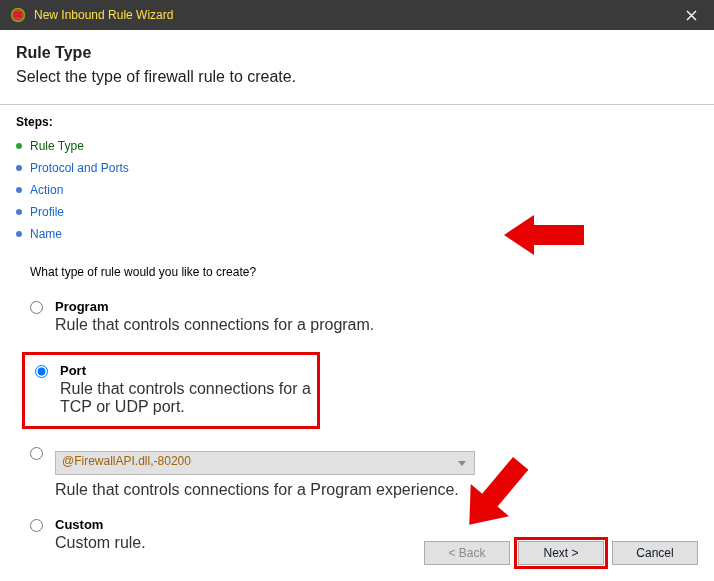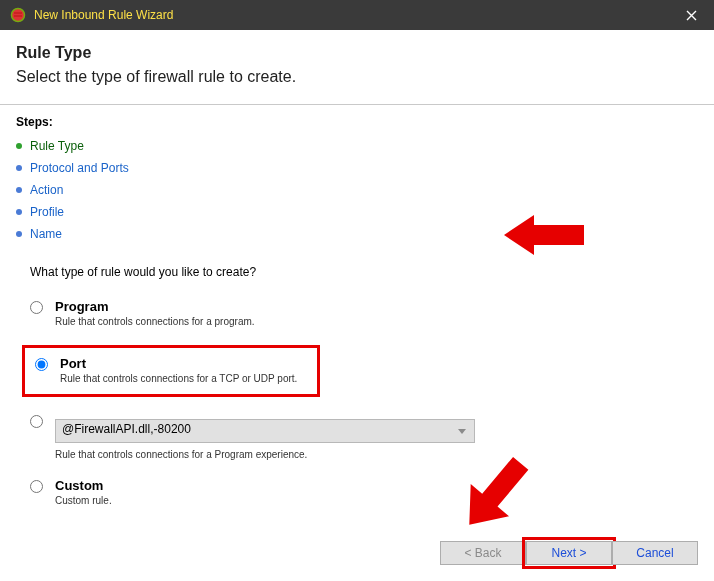--- a/index.html
+++ b/index.html
@@ -19,27 +19,27 @@
   .steps li { display: flex; align-items: center; height: 22px; cursor: default; color: #0a5f0a; }
   .steps li.link { color: #1a63c9; }
   .steps li .bullet { width: 6px; height: 6px; border-radius: 50%; background: #2fa12f; margin-right: 8px; }
   .steps li.link .bullet { background: #4a7bd6; }
   .content { flex: 1; padding: 14px 30px 0 30px; position: relative; }
   .question { margin: 6px 0 20px 0; }
   .opt { margin: 0 0 18px 0; display: flex; align-items: flex-start; }
   .opt input[type=radio] { margin-top: 2px; margin-right: 12px; }
   .opt .optbody { flex: 1; }
   .opt .lbl { font-weight: bold; font-size: 13px; }
-  .opt .desc { color: #333; font-size: 10px; margin-top: 2px; }
+  .opt .desc { color: #333; font-size: 16px; margin-top: 2px; }
   .opt.pd .desc { margin-top: 6px; }
-  .combo { width: 420px; height: 24px; margin-top: 6px; background: #e1e1e1; border: 1px solid #b8b8b8; color: #000000; padding: 2px 22px 20px 6px; font-size: 12px; position: relative; }
+  .combo { width: 420px; height: 24px; margin-top: 6px; background: #e1e1e1; border: 1px solid #b8b8b8; color: #a16207; padding: 2px 22px 20px 6px; font-size: 12px; position: relative; }
   .combo::after { content: ""; position: absolute; right: 8px; top: 9px; width: 0; height: 0; border-left: 4px solid transparent; border-right: 4px solid transparent; border-top: 5px solid #8a8a8a; }
   .highlight-box { border: 3px solid #e60000; padding: 8px 4px 10px 10px; margin: 0 0 16px -8px; width: 298px; }
-  .footer { position: absolute; right: 16px; bottom: 16px; display: flex; }
-  .btn { min-width: 86px; height: 24px; background: #e1e1e1; border: 1px solid #adadad; font-size: 12px; color: #1d4ed8; cursor: pointer; }
+  .footer { position: absolute; right: 16px; bottom: 16px; display: flex; gap: 8px; }
+  .btn { min-width: 86px; height: 24px; background: #e1e1e1; border: 1px solid #adadad; font-size: 12px; color: #0f172a; cursor: pointer; }
   .btn:disabled { color: #8a8a8a; cursor: default; }
   .btn.primary-outline { outline: 3px solid #e60000; outline-offset: 1px; }
   
   .arrow { position: absolute; }
   .arrow svg { display: block; }
   .arrow1 { left: 504px; top: 210px; }
   .arrow2 { left: 460px; top: 454px; }
 </style>
 </head>
 <body>

